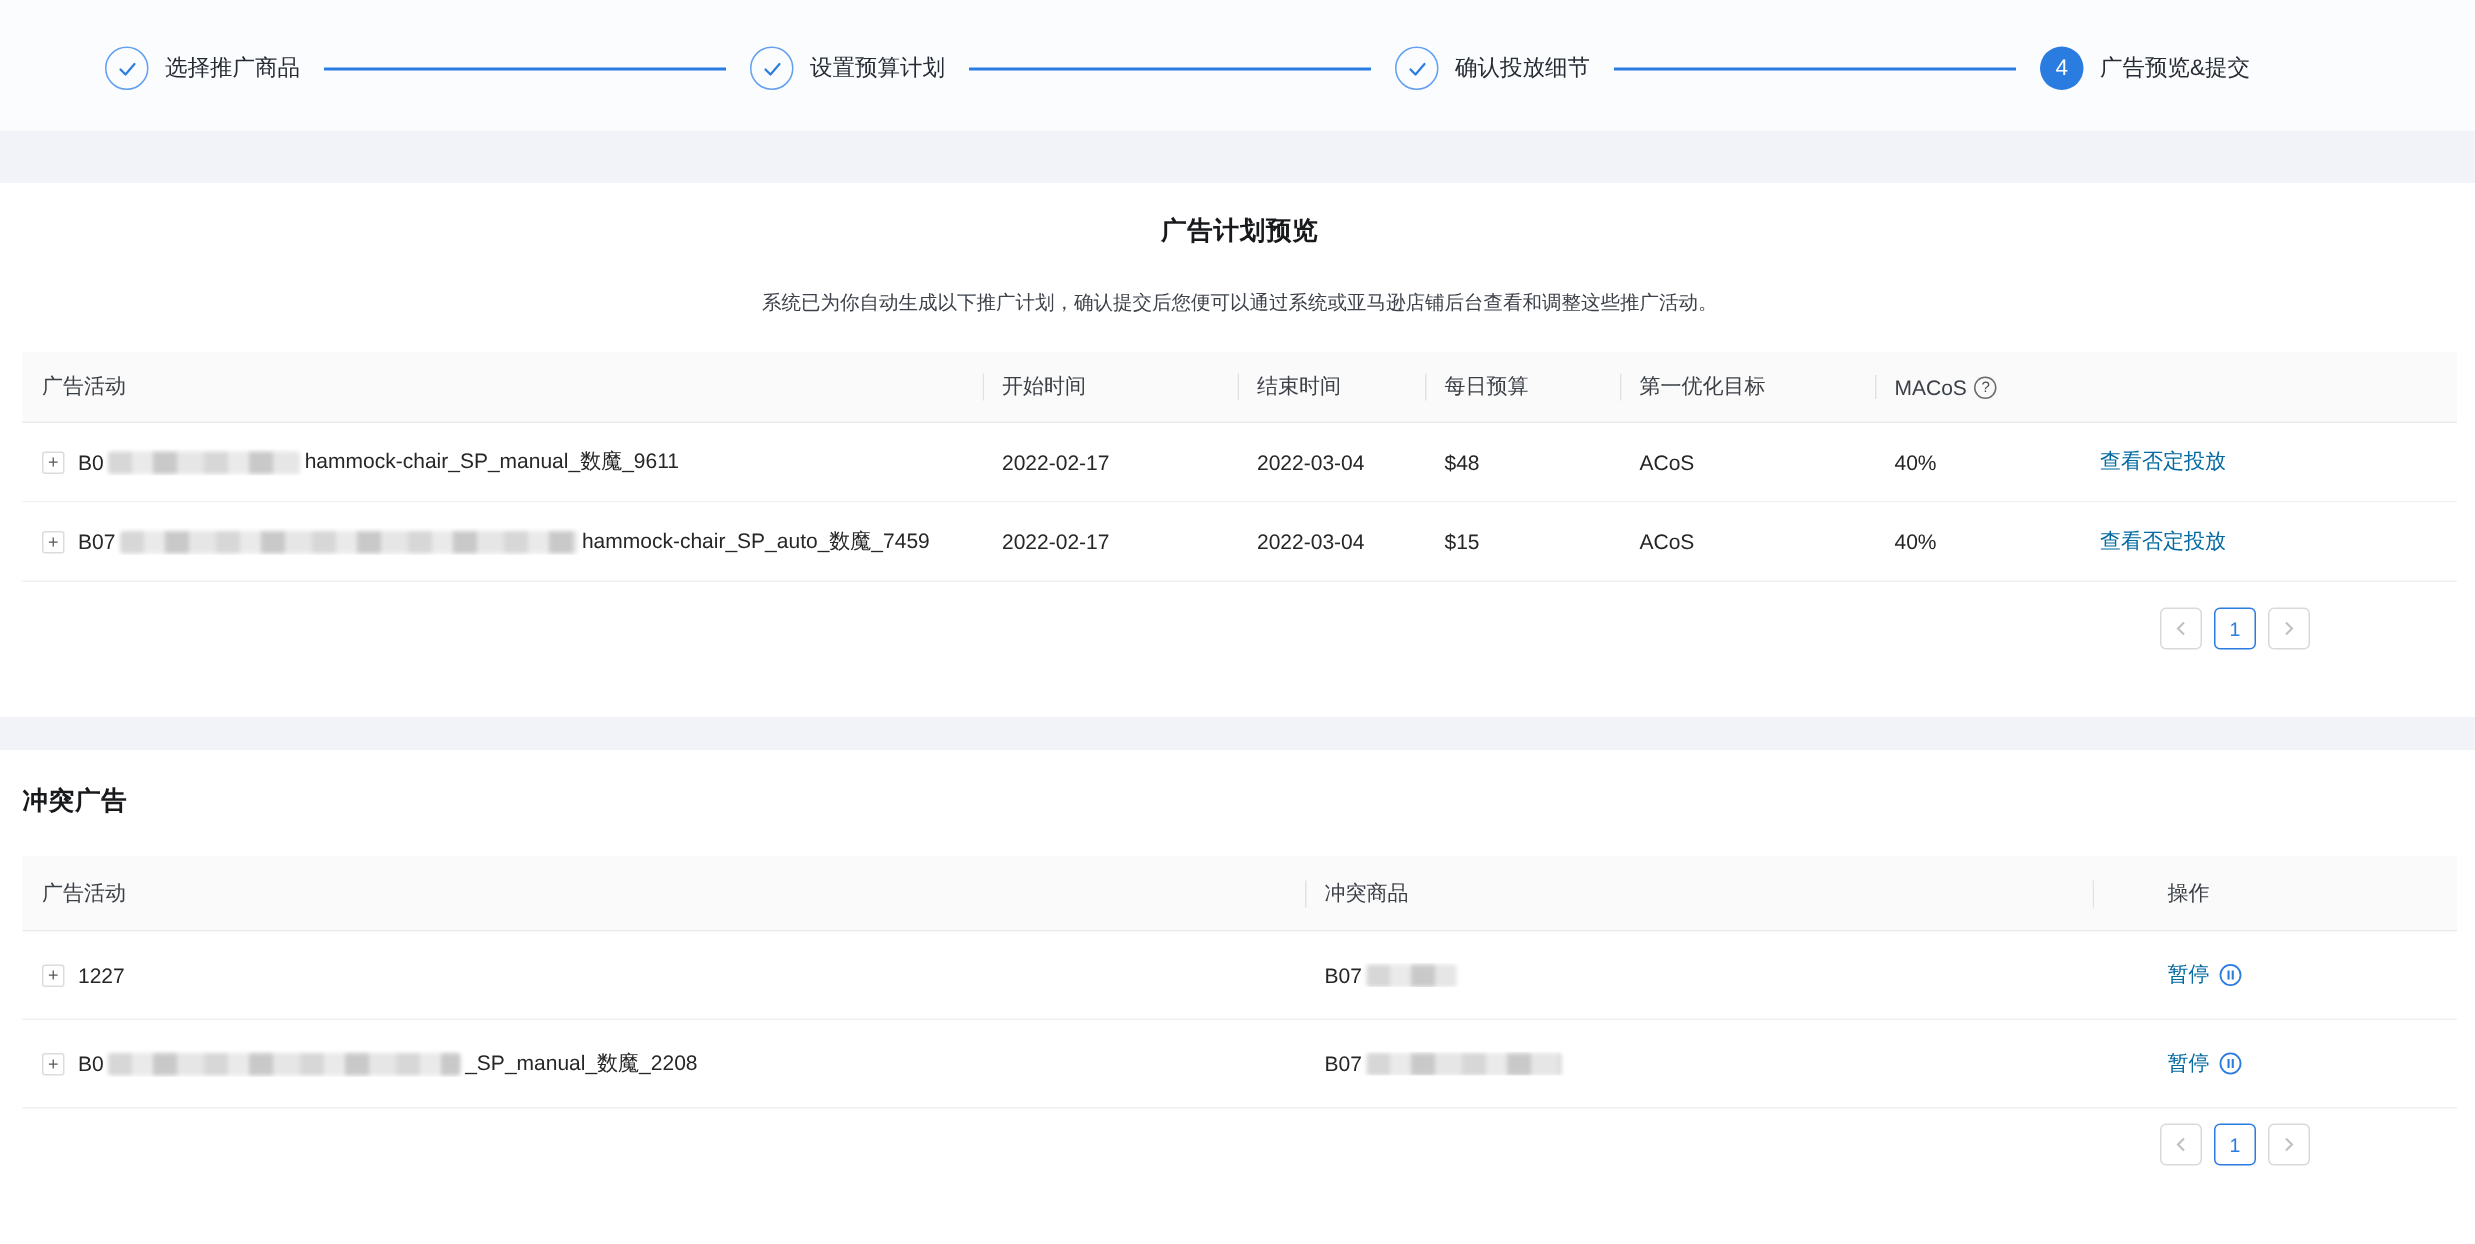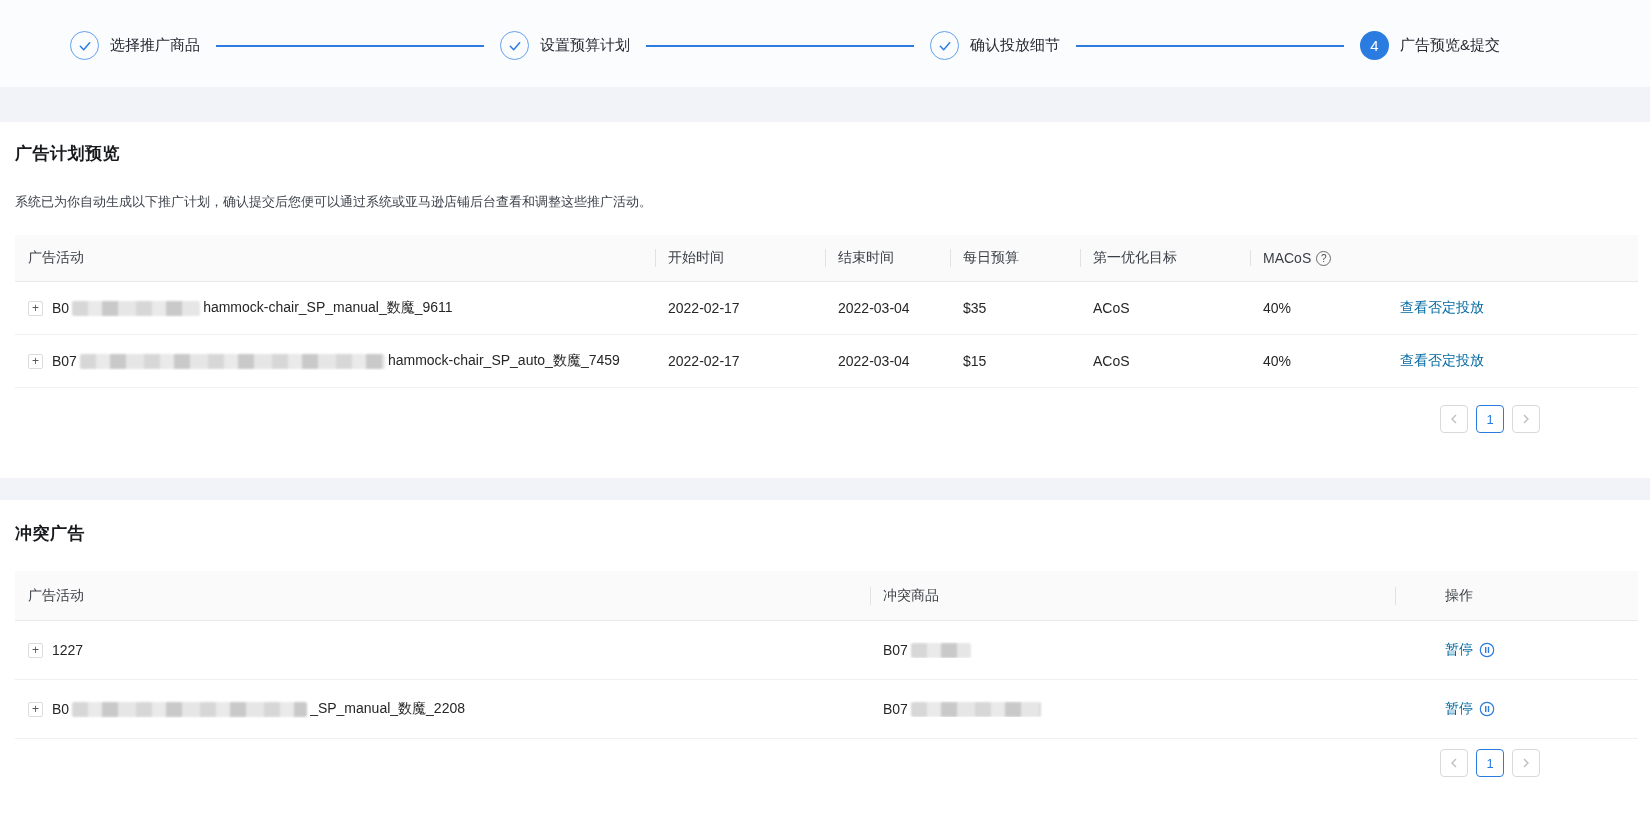--- a/index.html
+++ b/index.html
@@ -27,21 +27,21 @@
   .step-label { margin-left:11px; font-size:15px; color:#262b33; white-space:nowrap; }
   .connector { flex:1 1 auto; height:2px; background:#2b7ce0; margin:0 16px; }
 
   
   .page-gap { background:#f1f3f8; flex:0 0 auto; }
   .gap-1 { height:35px; }
   .gap-2 { height:22px; }
 
   
   .section { background:#ffffff; padding:0 12px 0 15px; flex:0 0 auto; }
-  .section-1 { height:356px; padding-top:20px; }
+  .section-1 { height:356px; padding-top:20px;text-align:center; }
   .section-2 { flex:1 1 auto; padding-top:22px; }
   .section-title { font-size:17px; font-weight:700; color:#17191c; letter-spacing:.5px; }
   .section-desc { margin-top:28px; font-size:13px; color:#3d424a; }
 
   
   .tbl { width:100%; margin-top:24px; font-size:14px; }
   .tbl-header {
     display:grid; background:#fafafa; align-items:center;
     border-bottom:1px solid #e9e9e9; color:#3a3f46;
   }
@@ -164,21 +164,21 @@
 
       <div class="tbl-row">
         <div class="td">
           <span class="expand-box">+</span>
           <span>B0</span>
           <span class="blur w128"></span>
           <span>hammock-chair_SP_manual_数魔_9611</span>
         </div>
         <div class="td">2022-02-17</div>
         <div class="td">2022-03-04</div>
-        <div class="td">$35</div>
+        <div class="td">$48</div>
         <div class="td">ACoS</div>
         <div class="td">40%</div>
         <div class="td td-action-1">
           <a class="link">查看否定投放</a>
         </div>
       </div>
 
       <div class="tbl-row">
         <div class="td">
           <span class="expand-box">+</span>

